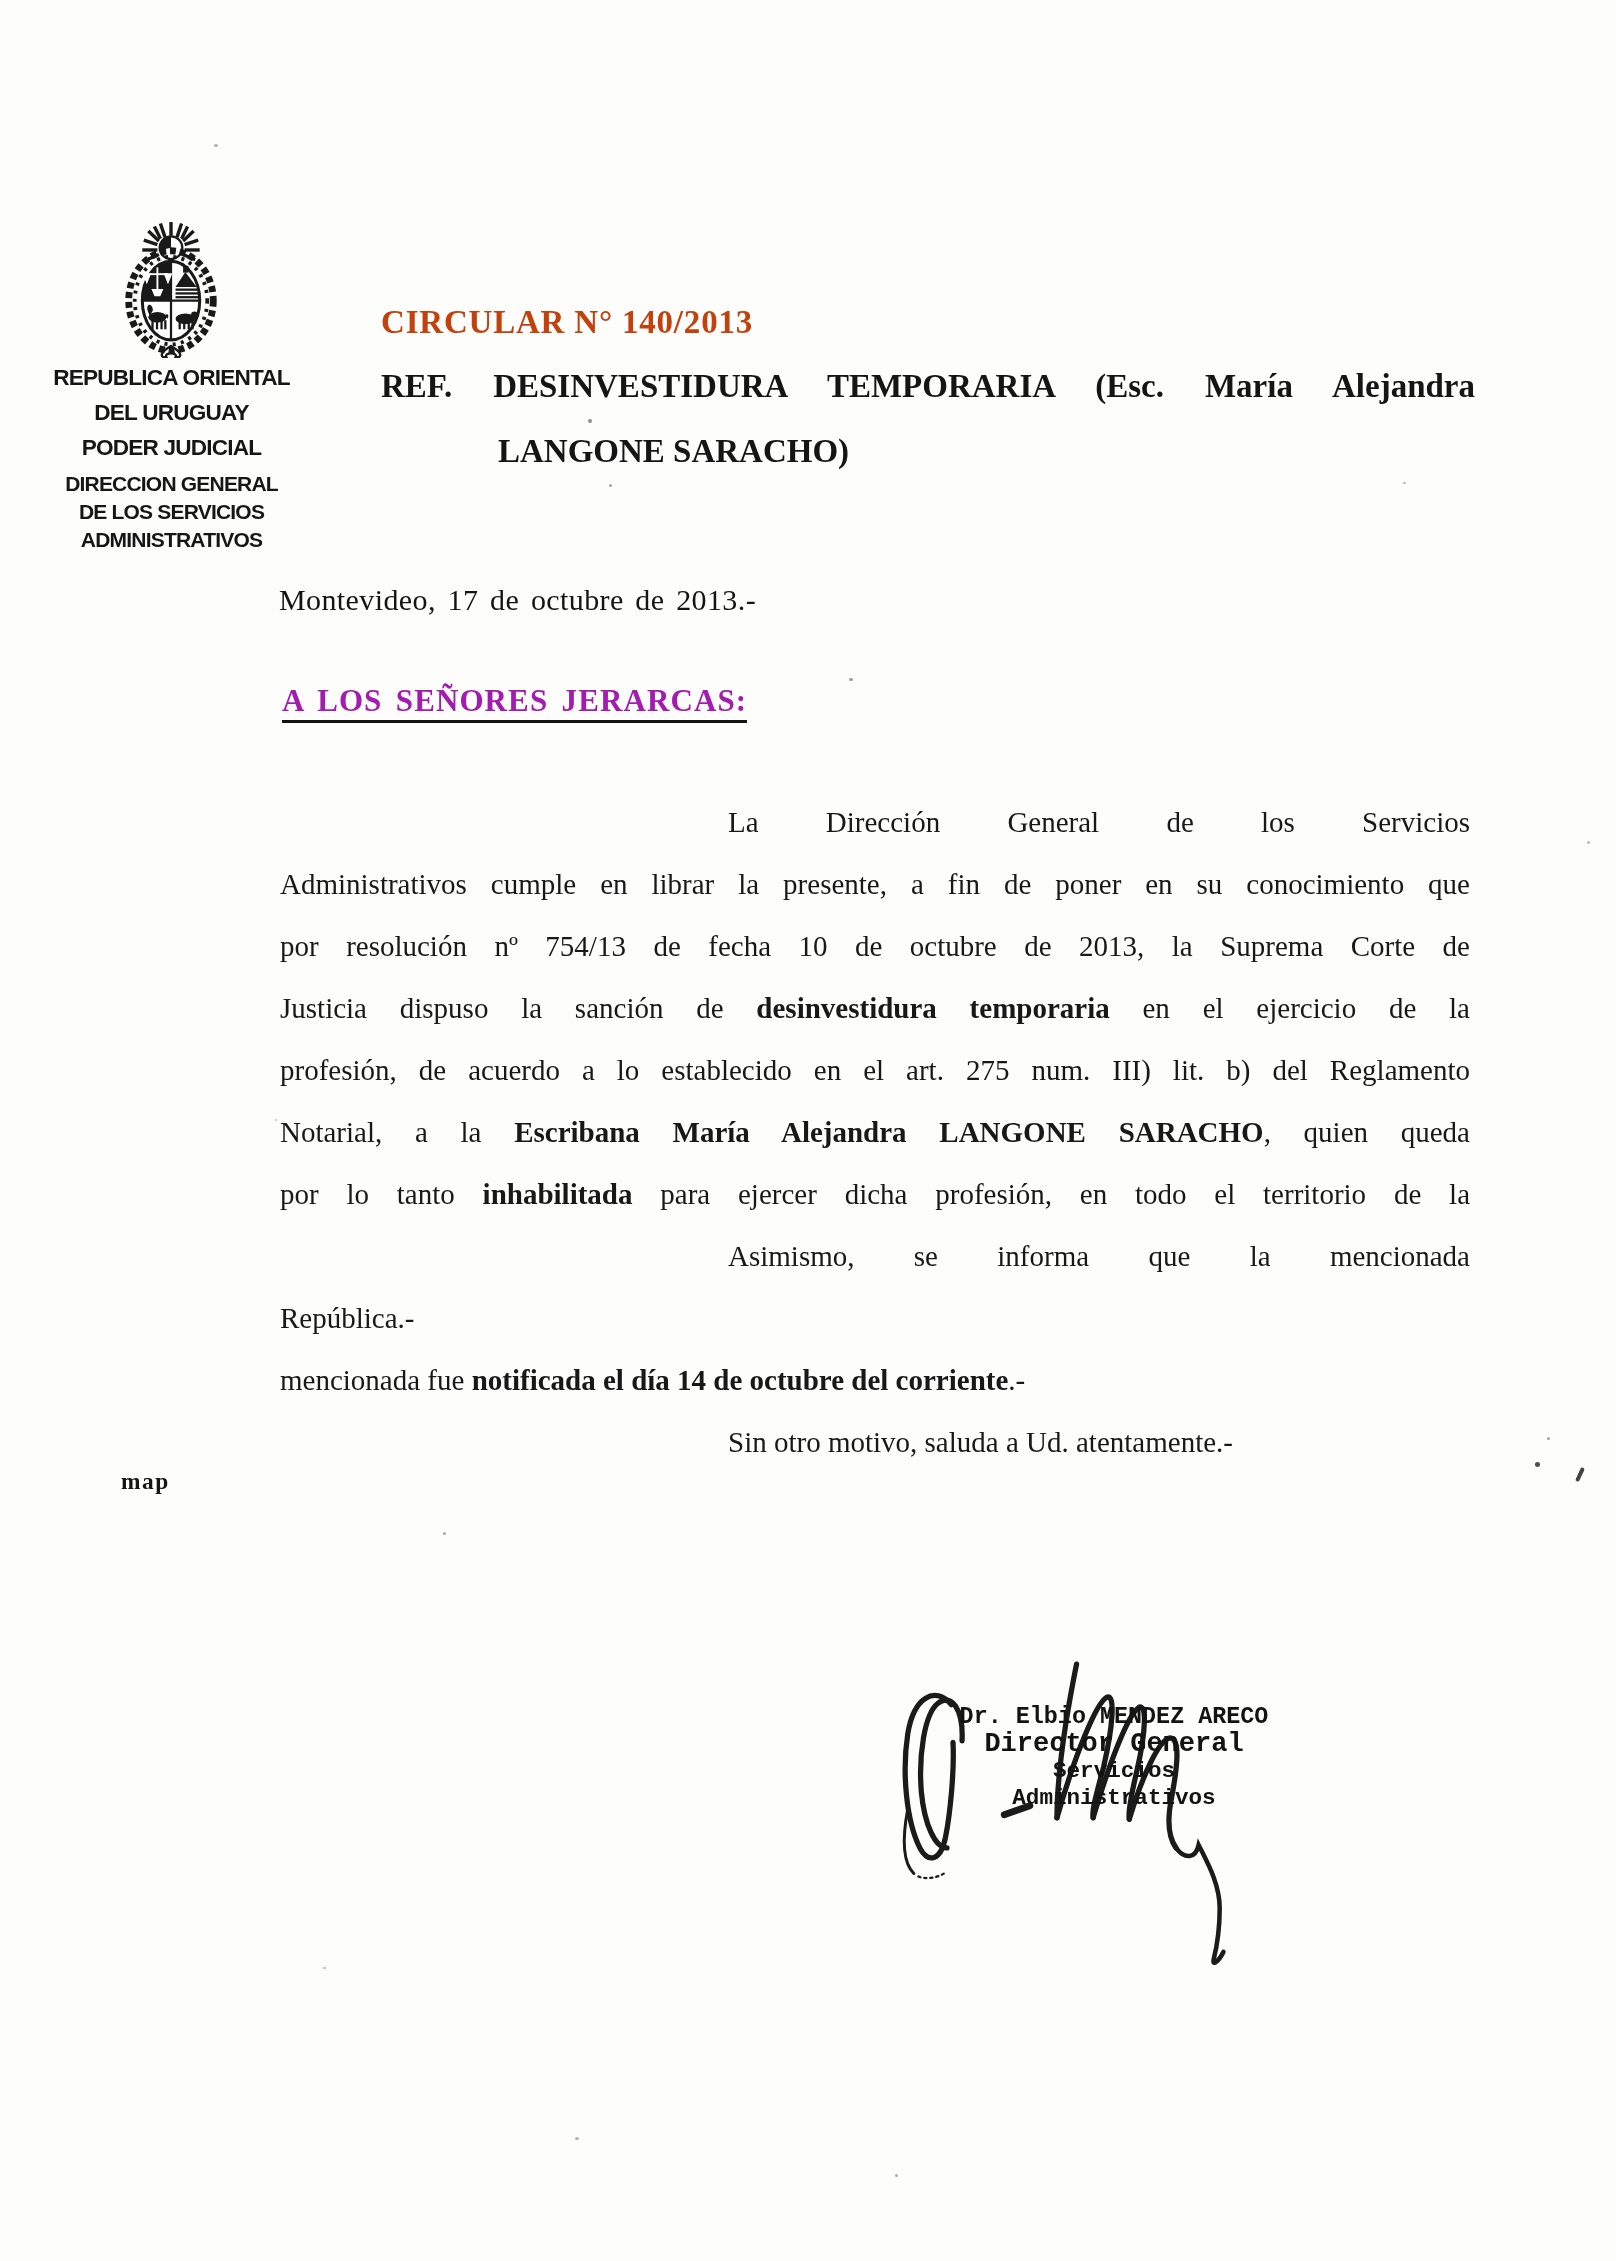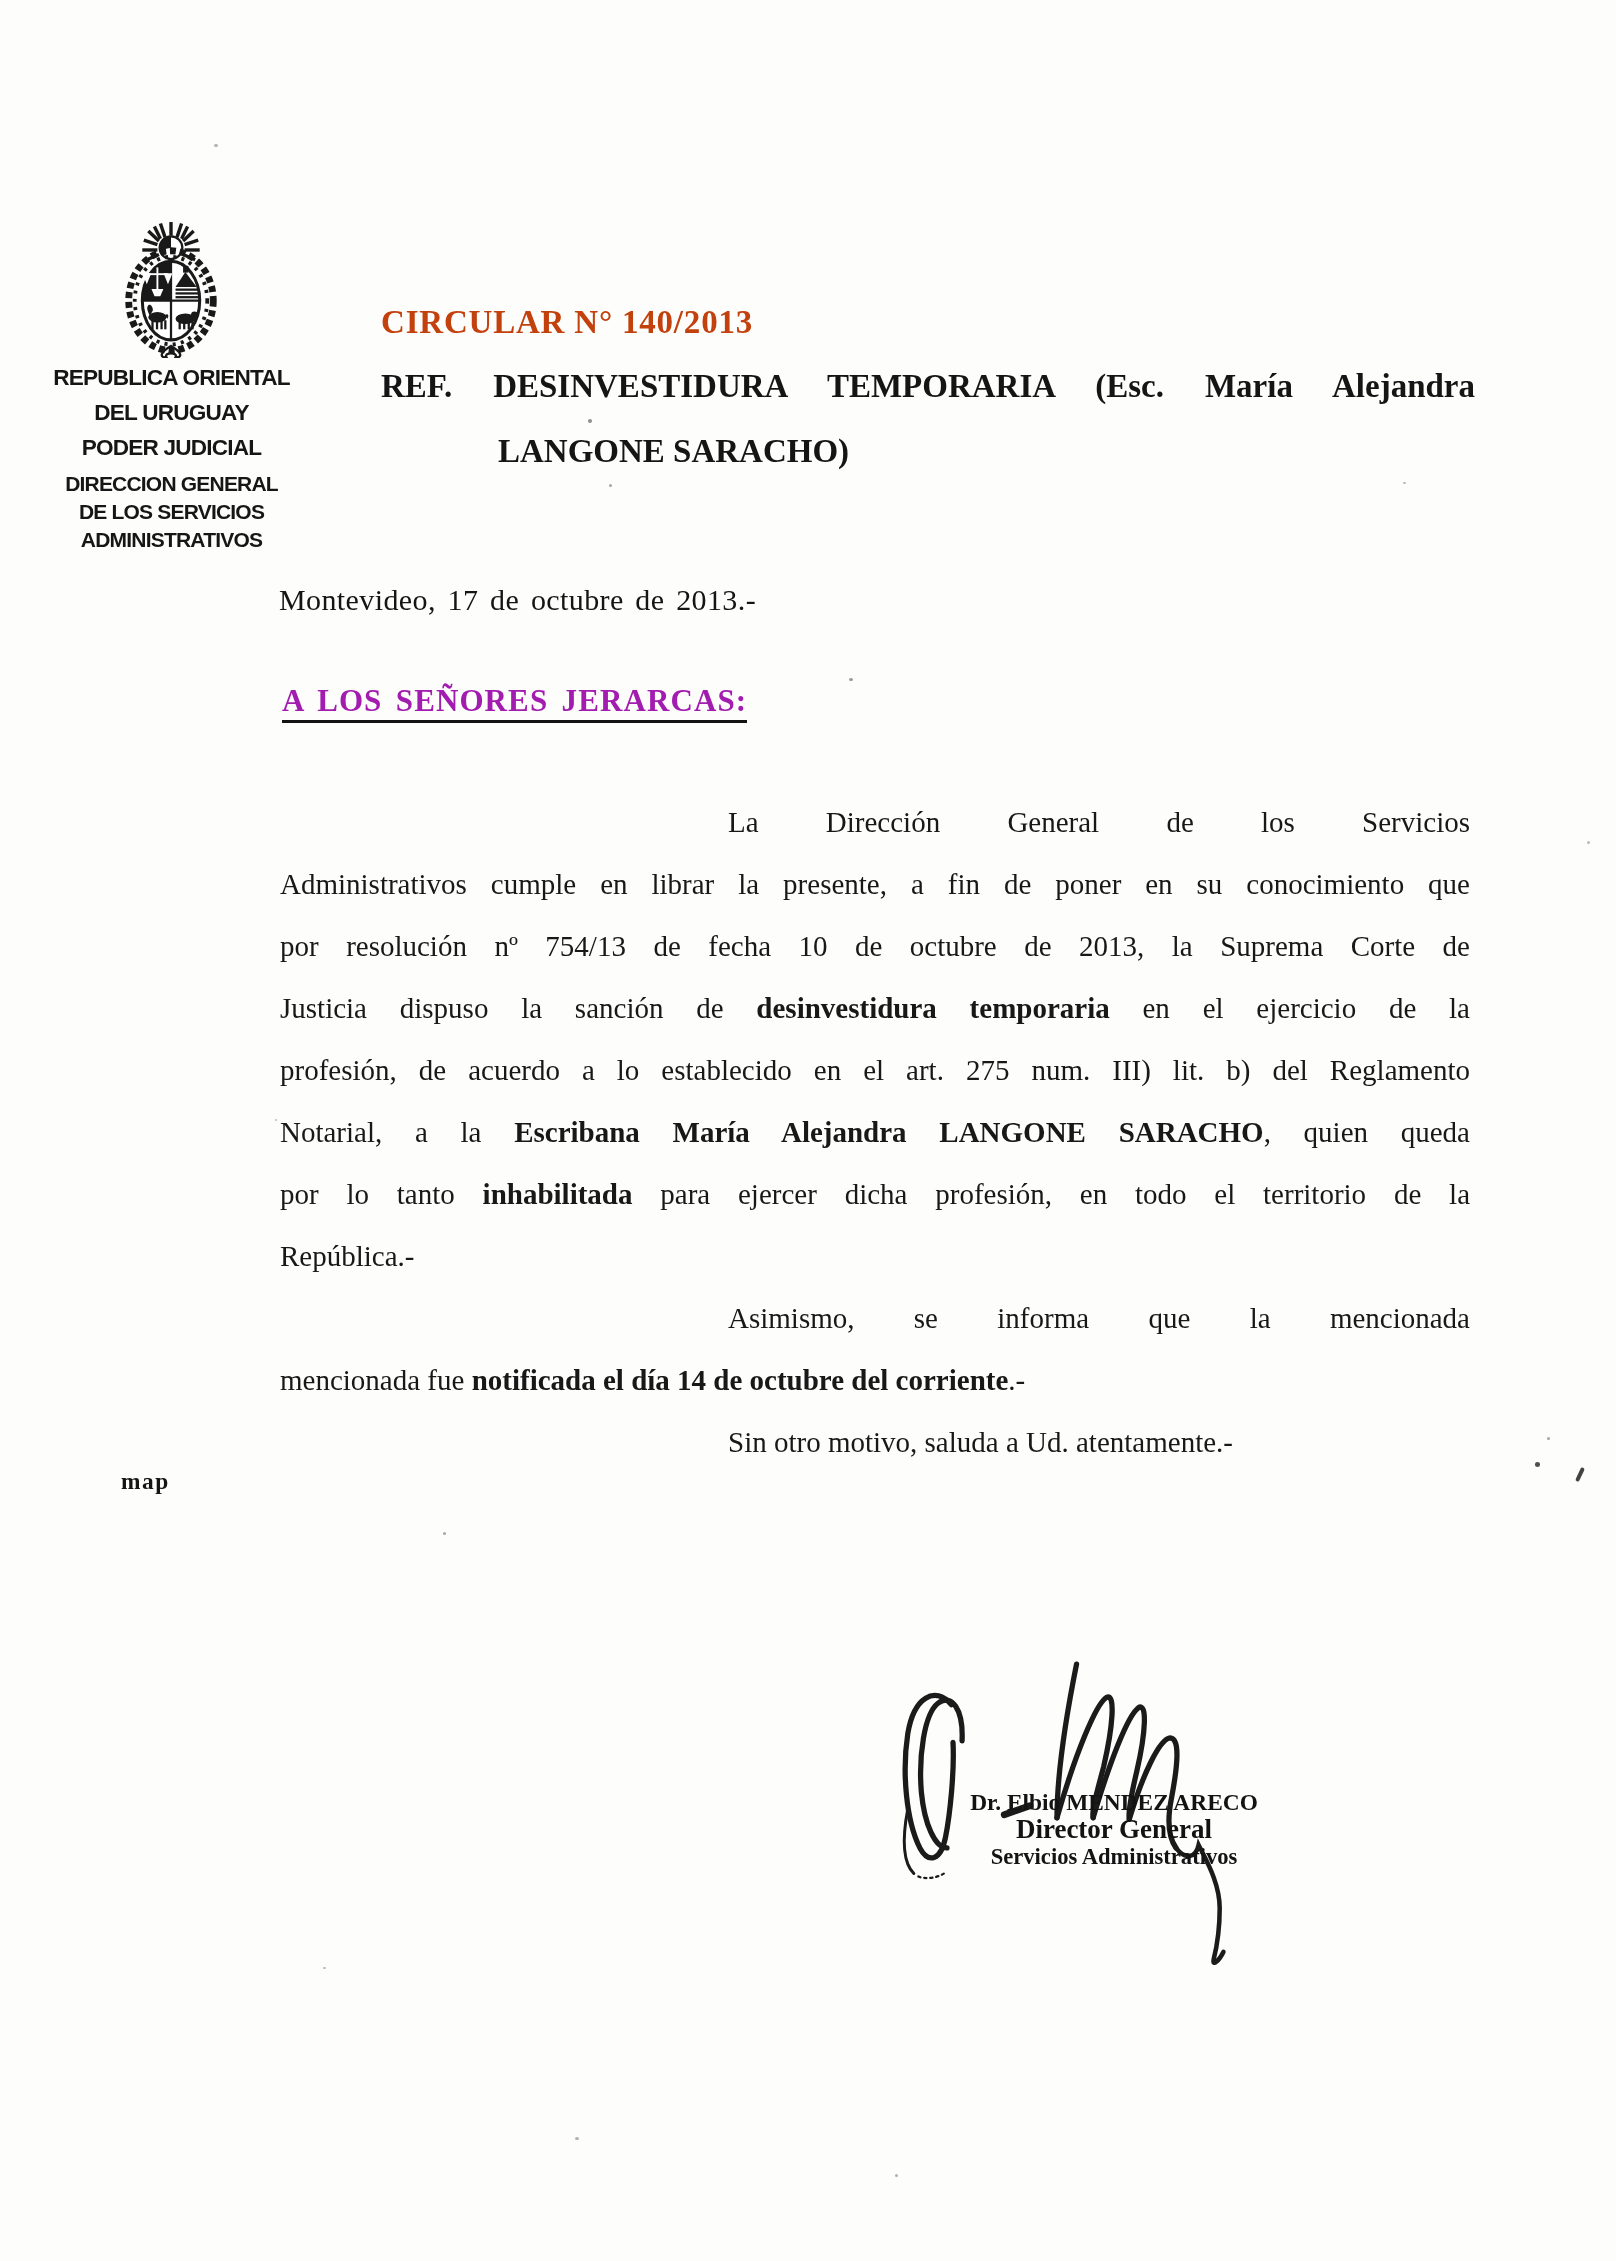--- a/index.html
+++ b/index.html
@@ -34,22 +34,22 @@
   .body-text{position:absolute;left:280px;top:791px;width:1190px;
     font-size:29px;line-height:62px;color:#181818;}
   .body-text .line{text-align:justify;}
   .body-text .line.j{text-align-last:justify;}
   .body-text .line.ind{padding-left:448px;}
   .body-text .b{font-weight:bold;}
   .initials{position:absolute;left:121px;top:1468px;font-size:23.4px;font-weight:bold;
     letter-spacing:1.5px;color:#151515;}
   
   .sig-strokes{position:absolute;left:867px;top:1643px;width:392px;height:339px;}
-  .sig-block{position:absolute;left:948px;top:1789px;width:332px;text-align:center;
-    font-weight:bold;color:#131313;}
+  .sig-block{position:absolute;left:948px;top:1704px;width:332px;text-align:center;
+    font-weight:bold;color:#131313;font-family:Liberation Mono, monospace;}
   .sig-name{font-size:23.4px;line-height:27px;}
   .sig-title{font-size:27px;line-height:27px;}
   .sig-dept{font-size:22.6px;line-height:27px;}
   
   .speck{position:absolute;background:#222;border-radius:50%;}
 </style>
 </head>
 <body>
 
 <div class="page">
@@ -151,22 +151,22 @@
   </div>
 
   <div class="body-text">
       <div class="line j ind"><span>La Dirección General de los Servicios</span></div>
       <div class="line j"><span>Administrativos cumple en librar la presente, a fin de poner en su conocimiento que</span></div>
       <div class="line j"><span>por resolución nº 754/13 de fecha 10 de octubre de 2013, la Suprema Corte de</span></div>
       <div class="line j"><span>Justicia dispuso la sanción de </span><span class="b">desinvestidura temporaria</span><span> en el ejercicio de la</span></div>
       <div class="line j"><span>profesión, de acuerdo a lo establecido en el art. 275 num. III) lit. b) del Reglamento</span></div>
       <div class="line j"><span>Notarial, a la </span><span class="b">Escribana María Alejandra LANGONE SARACHO</span><span>, quien queda</span></div>
       <div class="line j"><span>por lo tanto </span><span class="b">inhabilitada</span><span> para ejercer dicha profesión, en todo el territorio de la</span></div>
+      <div class="line j ind"><span>Asimismo, se informa que la mencionada</span></div>
       <div class="line"><span>República.-</span></div>
-      <div class="line j ind"><span>Asimismo, se informa que la mencionada</span></div>
       <div class="line"><span>mencionada fue </span><span class="b">notificada el día 14 de octubre del corriente</span><span>.-</span></div>
       <div class="line ind"><span>Sin otro motivo, saluda a Ud. atentamente.-</span></div>
     </div>
 
   <div class="initials">map</div>
 
   <svg class="sig-strokes" viewBox="1150 2180 520 450" xmlns="http://www.w3.org/2000/svg">
     <g stroke="#1b1b1b" stroke-width="7" fill="none" stroke-linecap="round">
       <path d="M1262 2262 C1240 2236 1212 2252 1204 2300 C1196 2352 1202 2416 1220 2452 C1232 2474 1248 2468 1254 2438 C1260 2408 1266 2350 1264 2312"></path>
       <path d="M1276 2310 C1278 2268 1262 2246 1244 2260 C1226 2274 1218 2330 1222 2378 C1226 2420 1240 2452 1256 2452"></path>

